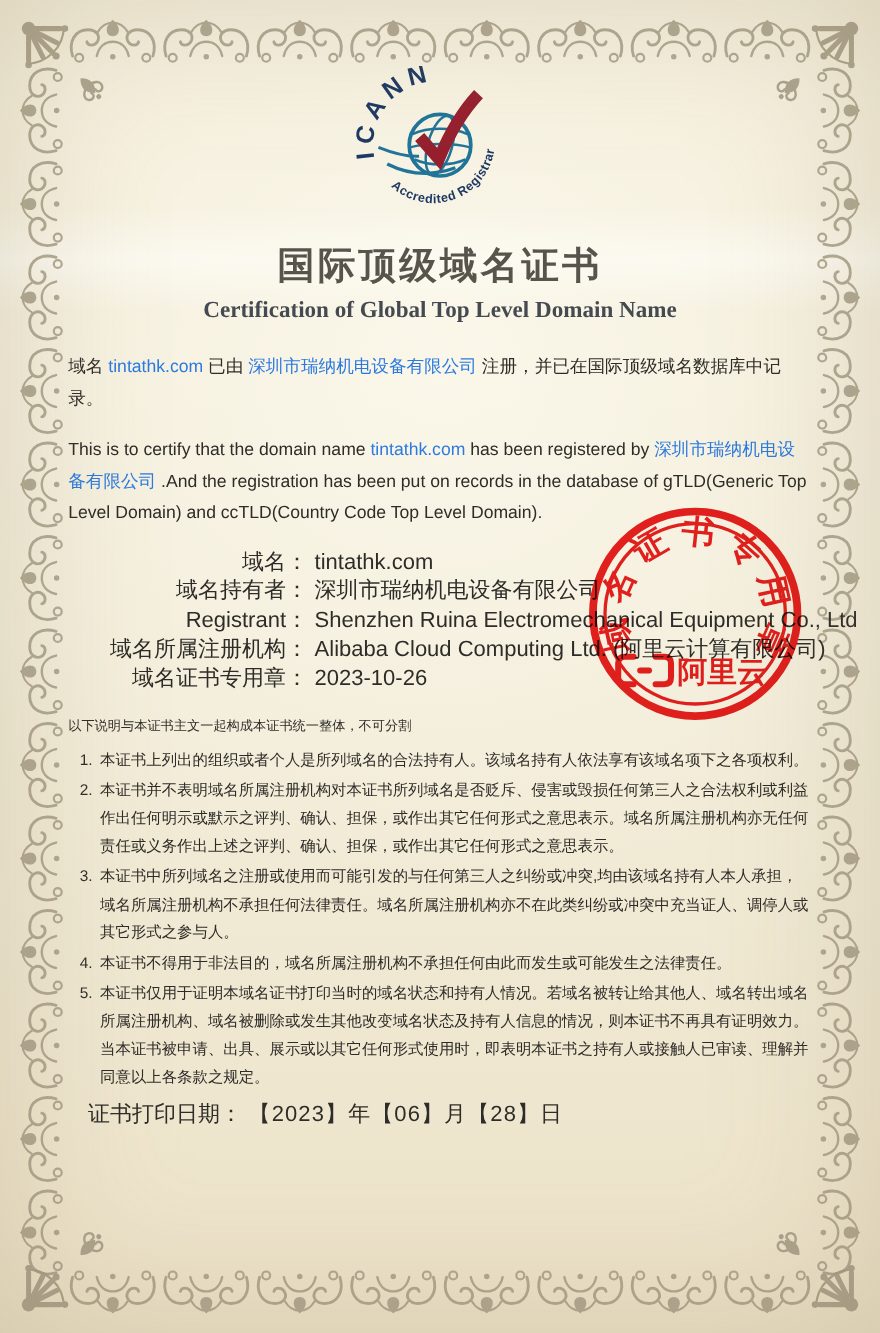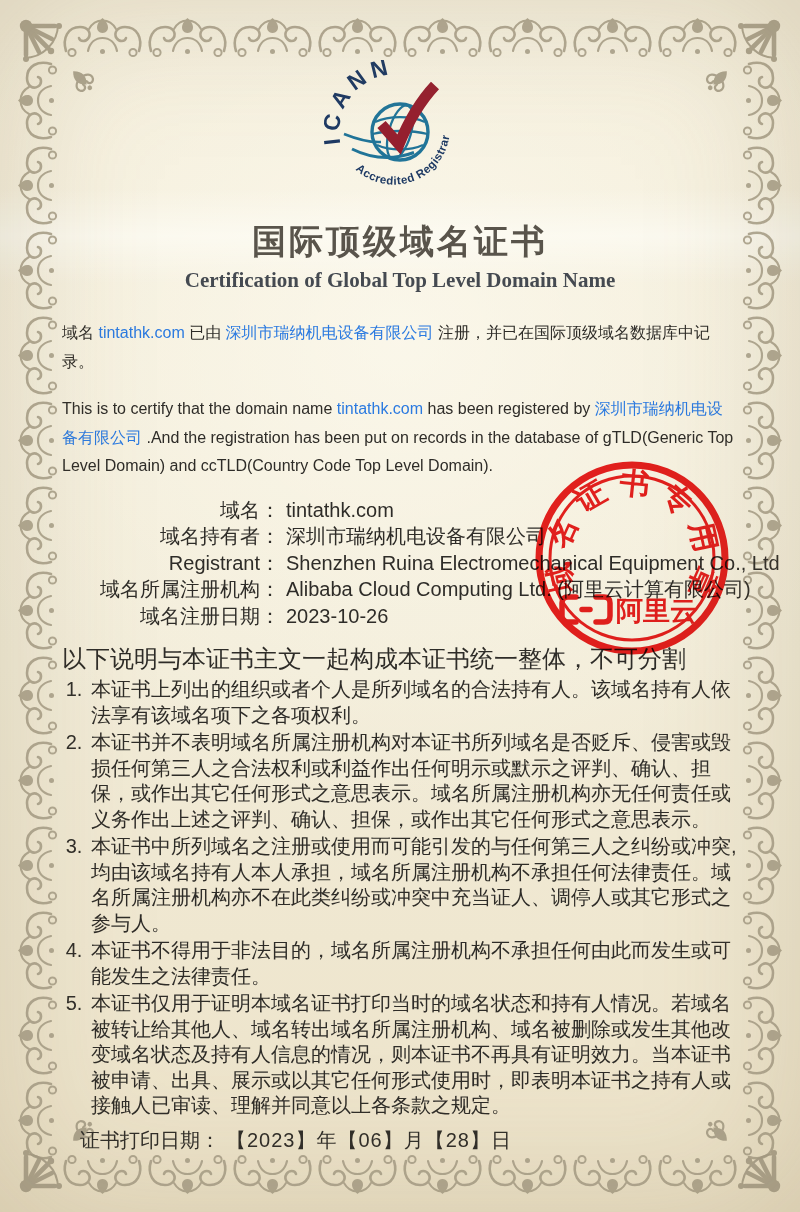--- a/index.html
+++ b/index.html
@@ -19,22 +19,22 @@
   .title-zh { margin-top:20px; text-align:center; font-size:34px; font-weight:700; letter-spacing:3px; color:#59544b; line-height:46px; }
   .title-en { margin-top:2px; text-align:center; font-family:"Liberation Serif","DejaVu Serif",serif; font-weight:700; font-size:21px; color:#454a51; line-height:28px; }
   .para { font-size:16px; line-height:28.5px; }
   .para1 { margin-top:25px; }
   .para2 { margin-top:19px; }
   .blue { color:#2b7ae0; }
   .details { margin-top:12px; font-size:20px; }
   .detail-row { display:flex; line-height:26.5px; }
   .detail-label { width:218px; text-align:right; flex:none; }
   .detail-value { margin-left:6px; white-space:nowrap; }
-  .terms-intro { margin-top:17px; font-size:24px; line-height:26px; }
-  ol.terms { margin:5px 0 0 0; padding-left:26px; font-size:20px; line-height:25.5px; }
+  .terms-intro { margin-top:17px; font-size:12px; line-height:26px; }
+  ol.terms { margin:5px 0 0 0; padding-left:26px; font-size:14px; line-height:25.5px; }
   ol.terms li { margin-bottom:2px; padding-left:3px; }
   .footer-line { margin-top:8px; padding-left:18px; font-size:20px; line-height:26px; }
   .footer-date { margin-left:6px; letter-spacing:1px; }
   .stamp {
     position:absolute; left:532px; top:458px; width:200px; height:200px; z-index:3;
     mix-blend-mode:multiply; opacity:0.93; pointer-events:none;
   }
 </style>
 </head>
 <body>
@@ -191,21 +191,21 @@
       </div>
       <div class="detail-row">
         <div class="detail-label">Registrant：</div>
         <div class="detail-value">Shenzhen Ruina Electromechanical Equipment Co., Ltd</div>
       </div>
       <div class="detail-row">
         <div class="detail-label">域名所属注册机构：</div>
         <div class="detail-value">Alibaba Cloud Computing Ltd. (阿里云计算有限公司)</div>
       </div>
       <div class="detail-row">
-        <div class="detail-label">域名注册日期：</div>
+        <div class="detail-label">域名证书专用章：</div>
         <div class="detail-value">2023-10-26</div>
       </div>
     </div>
 
     <div class="terms-intro">以下说明与本证书主文一起构成本证书统一整体，不可分割</div>
     <ol class="terms">
       <li>本证书上列出的组织或者个人是所列域名的合法持有人。该域名持有人依法享有该域名项下之各项权利。</li>
       <li>本证书并不表明域名所属注册机构对本证书所列域名是否贬斥、侵害或毁损任何第三人之合法权利或利益作出任何明示或默示之评判、确认、担保，或作出其它任何形式之意思表示。域名所属注册机构亦无任何责任或义务作出上述之评判、确认、担保，或作出其它任何形式之意思表示。</li>
       <li>本证书中所列域名之注册或使用而可能引发的与任何第三人之纠纷或冲突,均由该域名持有人本人承担，域名所属注册机构不承担任何法律责任。域名所属注册机构亦不在此类纠纷或冲突中充当证人、调停人或其它形式之参与人。</li>
       <li>本证书不得用于非法目的，域名所属注册机构不承担任何由此而发生或可能发生之法律责任。</li>

